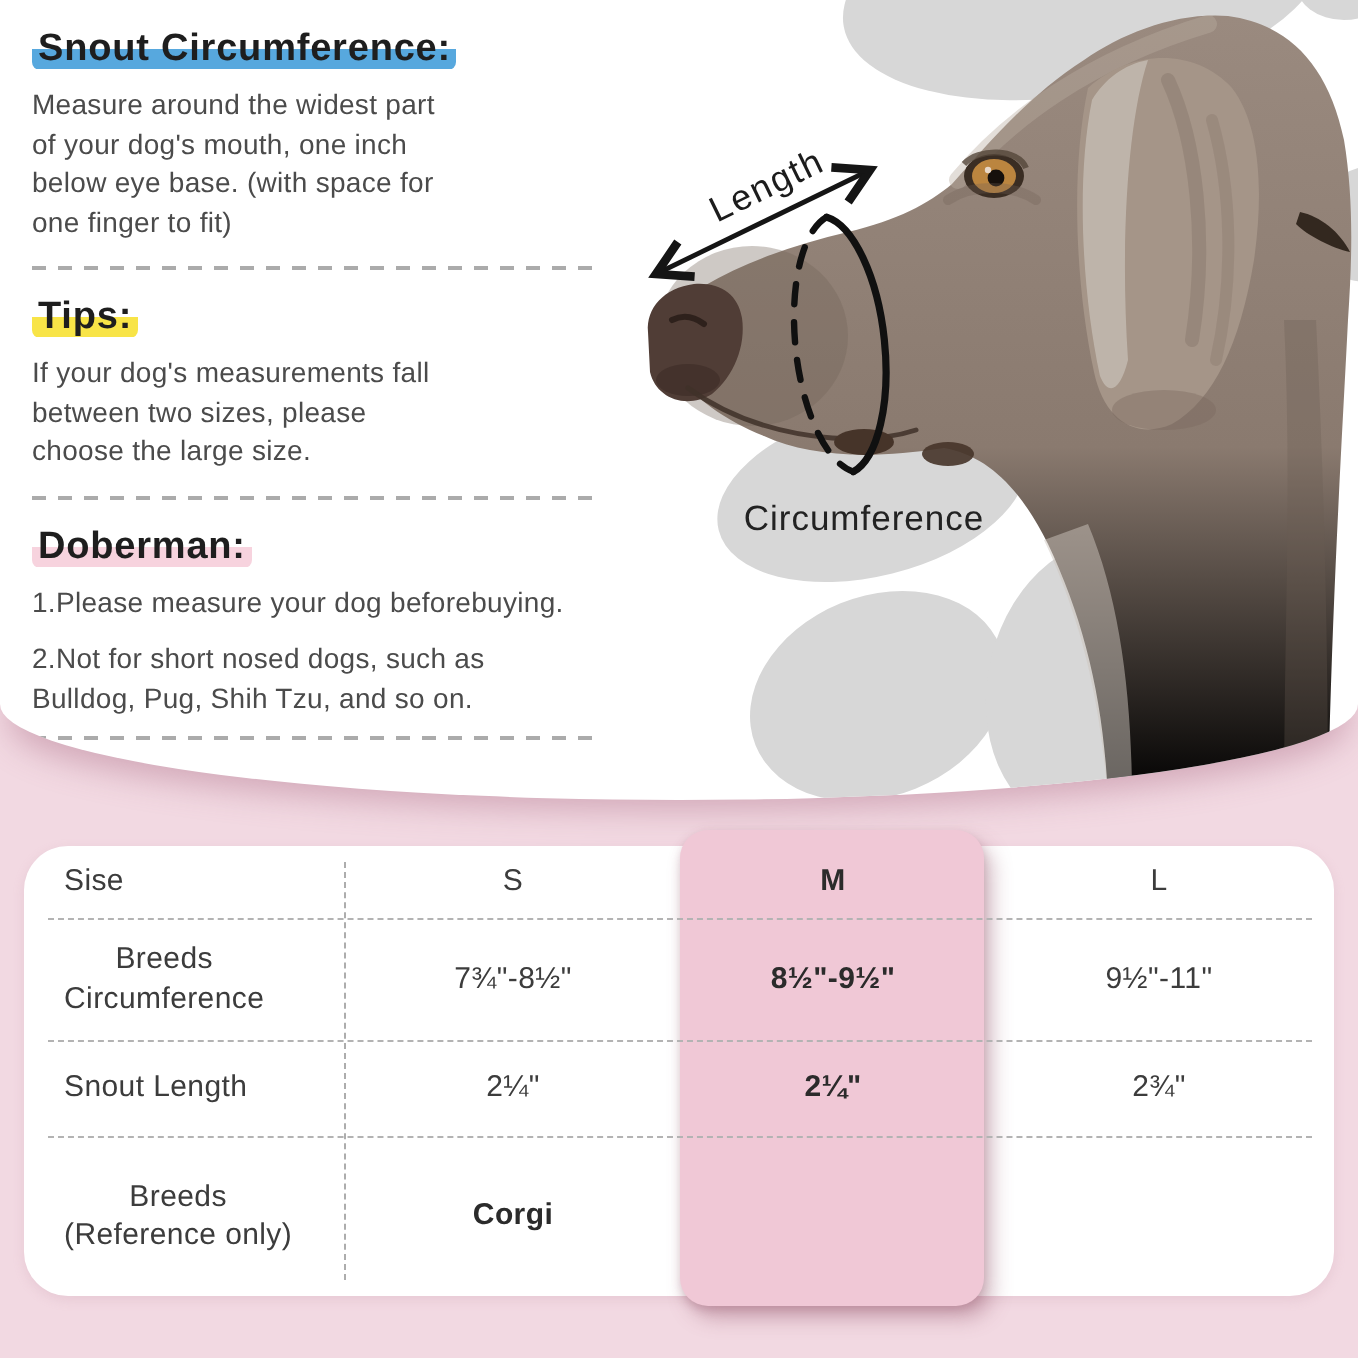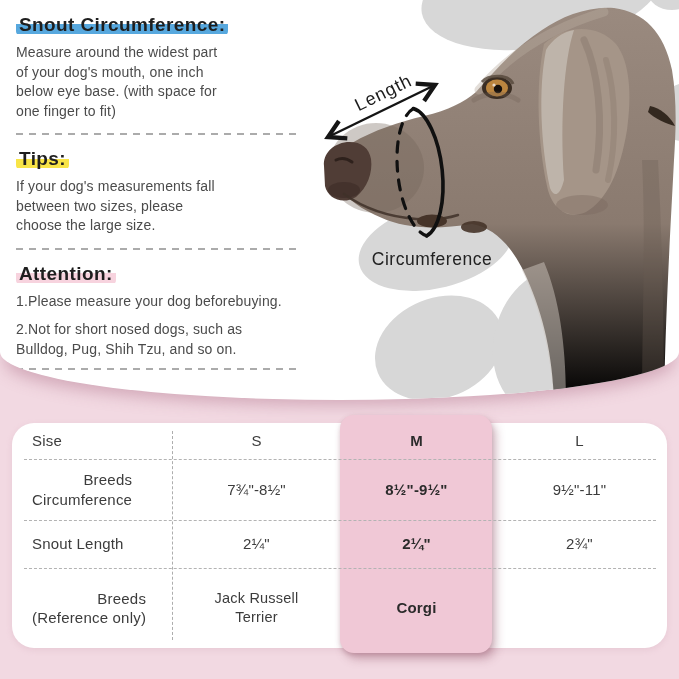--- a/index.html
+++ b/index.html
@@ -74,21 +74,21 @@
     display: grid;
     grid-template-columns: 160px 169px 151px 175px;
     grid-template-rows: 36px 61px 48px 80px;
     z-index: 5;
   }
   .cell {
     display: flex; align-items: center; justify-content: center;
     text-align: center; font-size: 15px; color: #3c3c3c;
     white-space: pre-line; line-height: 1.3; letter-spacing: .2px;
   }
-  .cell.lbl { justify-content: flex-start; text-align: right; padding-left: 20px; }
+  .cell.lbl { justify-content: flex-start; text-align: center; padding-left: 20px; }
   .cell.bold { font-weight: bold; color: #2b2b2b; }
   .cell.small { font-size: 14.5px; }
   .hdash {
     position: absolute; left: 24px; width: 632px; height: 0;
     border-top: 1.5px dashed #b3b3b3; z-index: 6;
   }
   .vdash {
     position: absolute; left: 172px; top: 431px; height: 209px; width: 0;
     border-left: 1.5px dashed #adadad; z-index: 6;
   }
@@ -202,21 +202,21 @@
       <div class="dash-divider"></div>
     </div>
     <div class="sec">
       <h2><span class="hl hl-yellow">Tips:</span></h2>
       <p>If your dog's measurements fall
 between two sizes, please
 choose the large size.</p>
       <div class="dash-divider"></div>
     </div>
     <div class="sec">
-      <h2><span class="hl hl-pink">Attention:</span></h2>
+      <h2><span class="hl hl-pink">Doberman:</span></h2>
       <p class="attn-item">1.Please measure your dog beforebuying.</p>
       <p class="attn-item">2.Not for short nosed dogs, such as
 Bulldog, Pug, Shih Tzu, and so on.</p>
       <div class="dash-divider"></div>
     </div>
   </div>
 </div>
 
 <div class="table-card"></div>
 <div class="m-card"></div>
@@ -234,21 +234,19 @@
   <div class="cell bold">8½"-9½"</div>
   <div class="cell">9½"-11"</div>
 
   <div class="cell lbl">Snout Length</div>
   <div class="cell">2¼"</div>
   <div class="cell bold">2¼"</div>
   <div class="cell">2¾"</div>
 
   <div class="cell lbl">Breeds
 (Reference only)</div>
-  <div class="cell small">Jack  Russell
-Terrier</div>
   <div class="cell bold">Corgi</div>
 </div>
 
 <div class="hdash" style="top:459px"></div>
 <div class="hdash" style="top:520px"></div>
 <div class="hdash" style="top:568px"></div>
 <div class="vdash"></div>
 
 </body></html>

